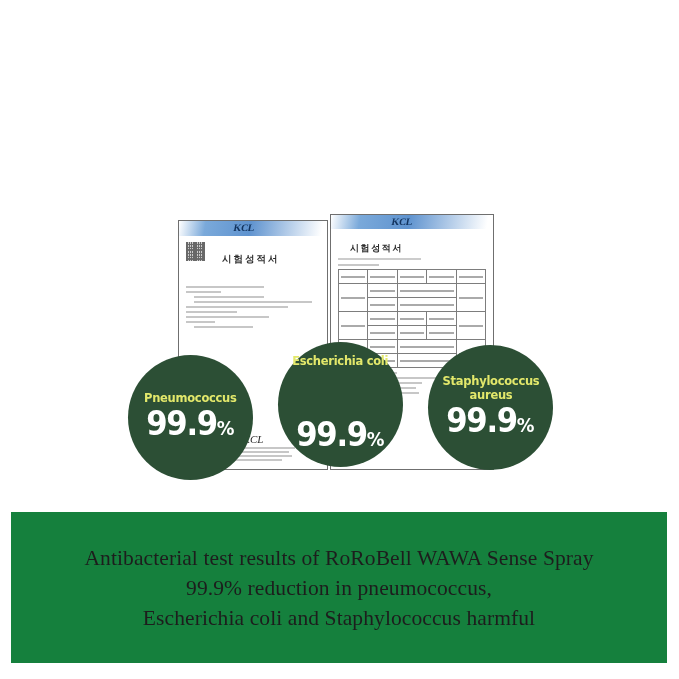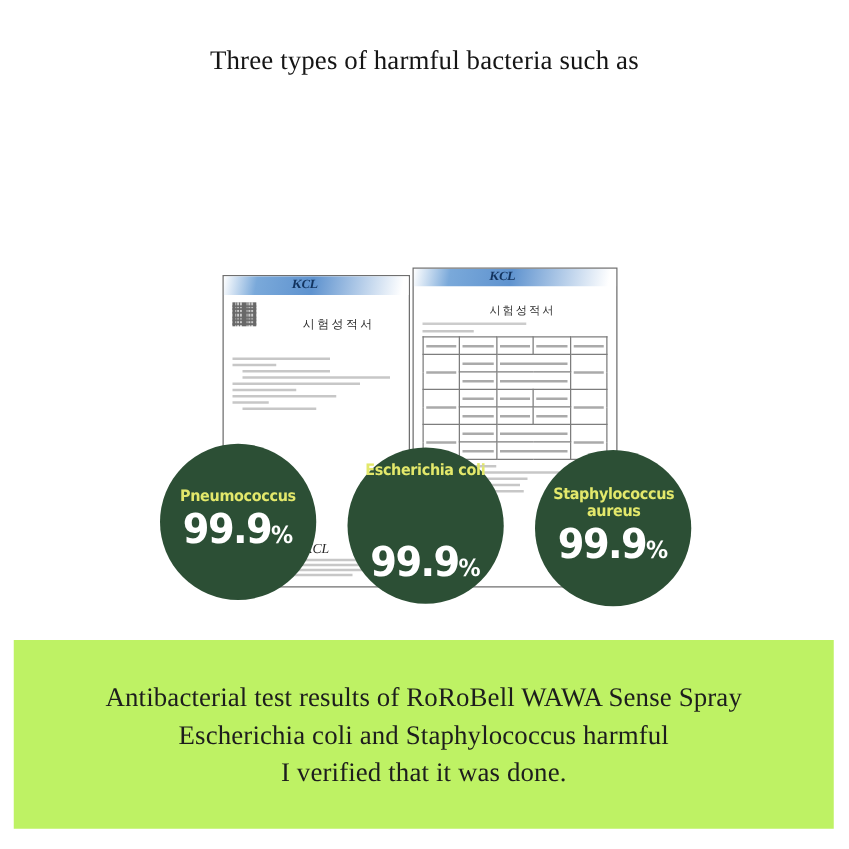--- a/index.html
+++ b/index.html
@@ -98,27 +98,27 @@
     background-color: #b9b9b9;
     background-image:
       linear-gradient(90deg, #2f2f2f 22%, transparent 22%, transparent 30%, #2f2f2f 30%, #2f2f2f 44%, transparent 44%, transparent 58%, #2f2f2f 58%, #2f2f2f 70%, transparent 70%, transparent 80%, #2f2f2f 80%),
       linear-gradient(0deg, #3a3a3a 18%, transparent 18%, transparent 34%, #3a3a3a 34%, #3a3a3a 48%, transparent 48%, transparent 62%, #3a3a3a 62%, #3a3a3a 76%, transparent 76%);
     background-size: 9px 9px, 9px 9px;
     opacity: 0.72;
     filter: blur(0.3px);
   }
 
   .doc-title {
-    text-align: center;
     font-family: "DejaVu Sans", sans-serif;
     font-size: 9.5px;
     letter-spacing: 2px;
     color: #2d2d2d;
     margin: 12px 0 0 36px;
     filter: blur(0.35px);
+    font-weight: bold;
   }
   .doc-right .doc-title {
     margin: 8px 0 0 12px;
     font-size: 9px;
     letter-spacing: 1.6px;
   }
 
   .micro-line {
     height: 2px;
     background: #9a9a9a;
@@ -199,22 +199,22 @@
     border-radius: 50%;
     background: #2c4f35;
     display: flex;
     flex-direction: column;
     align-items: center;
     justify-content: center;
     text-align: center;
     box-sizing: border-box;
   }
   .badge-1 { left: 128px; top: 143px; }
-  .badge-2 { left: 278px; top: 146px; gap: 48px; }
-  .badge-3 { left: 428px; top: 148px; }
+  .badge-2 { left: 278px; top: 130px; gap: 48px; }
+  .badge-3 { left: 428px; top: 133px; }
 
   .badge-label {
     font-family: "DejaVu Sans", sans-serif;
     font-weight: bold;
     font-size: 12.5px;
     line-height: 14px;
     color: #e3e86b;
     letter-spacing: -0.3px;
     transform: scaleX(0.92);
     max-width: 112px;
@@ -234,21 +234,21 @@
     letter-spacing: -0.8px;
   }
 
   
   .footer-panel {
     position: absolute;
     left: 11px;
     top: 512px;
     width: 656px;
     height: 151px;
-    background: #bef264;
+    background: #15803d;
     box-sizing: border-box;
     display: flex;
     flex-direction: column;
     align-items: center;
     justify-content: center;
   }
   .footer-line {
     display: block;
     font-family: "Liberation Serif", serif;
     font-size: 21.5px;
@@ -256,21 +256,20 @@
     color: #1d1d1d;
     text-align: center;
     letter-spacing: 0.1px;
   }
 </style>
 </head>
 <body>
 
 <div class="headline-block">
   <div class="subhead">
-    <span class="subhead-line">Three types of harmful bacteria such as</span>
   </div>
 </div>
 
 <div class="cert-area">
 
   <div class="doc doc-left">
     <div class="doc-banner">
       <span class="kcl-logo">KCL</span>
     </div>
     <div class="doc-body">
@@ -422,15 +421,15 @@
 
   <div class="badge badge-3">
     <div class="badge-label">Staphylococcus aureus</div>
     <div class="badge-value"><span>99.9</span><span class="pct">%</span></div>
   </div>
 
 </div>
 
 <div class="footer-panel">
   <span class="footer-line">Antibacterial test results of RoRoBell WAWA Sense Spray</span>
+  <span class="footer-line">99.9% reduction in pneumococcus,</span>
   <span class="footer-line">Escherichia coli and Staphylococcus harmful</span>
-  <span class="footer-line">I verified that it was done.</span>
 </div>
 
 </body></html>

